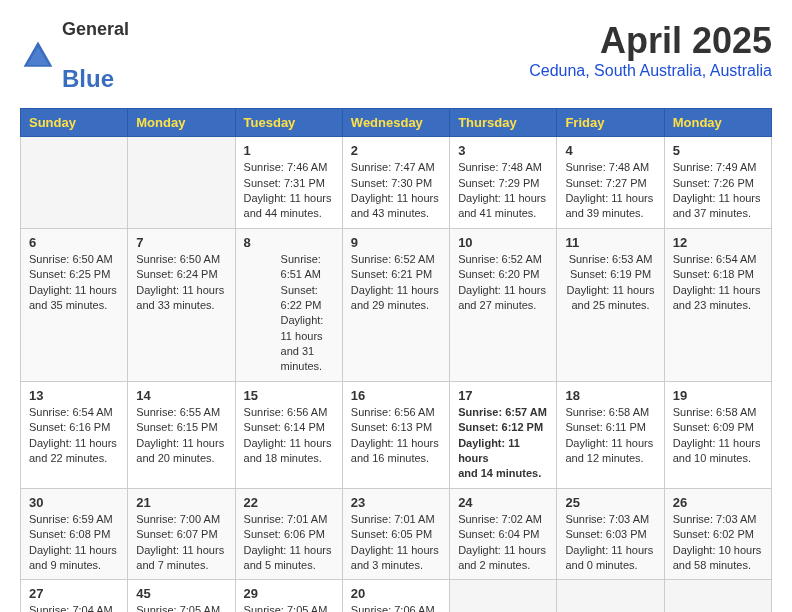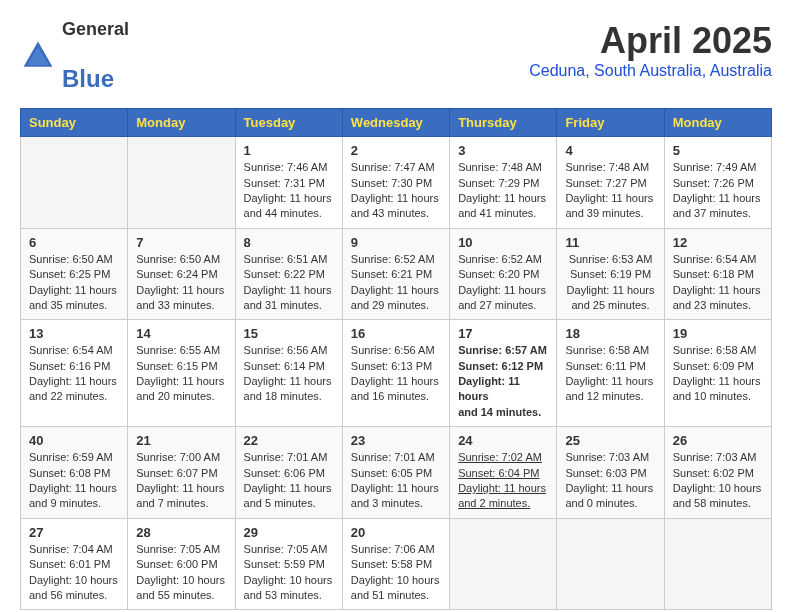--- a/index.html
+++ b/index.html
@@ -176,21 +176,21 @@
         </td>
         <td>
           <span class="day-number">7</span>
           <div class="day-detail" style="white-space: pre-line;">Sunrise: 6:50 AM
 Sunset: 6:24 PM
 Daylight: 11 hours
 and 33 minutes.</div>
         </td>
         <td>
           <span class="day-number">8</span>
-          <div class="day-detail" style="white-space: pre-line;">Sunrise: 6:51 AM
+          <div class="day-detail" style="white-space: pre-line; margin-left: 37px;">Sunrise: 6:51 AM
 Sunset: 6:22 PM
 Daylight: 11 hours
 and 31 minutes.</div>
         </td>
         <td>
           <span class="day-number">9</span>
           <div class="day-detail" style="white-space: pre-line;">Sunrise: 6:52 AM
 Sunset: 6:21 PM
 Daylight: 11 hours
 and 29 minutes.</div>
@@ -263,21 +263,21 @@
         <td>
           <span class="day-number">19</span>
           <div class="day-detail" style="white-space: pre-line;">Sunrise: 6:58 AM
 Sunset: 6:09 PM
 Daylight: 11 hours
 and 10 minutes.</div>
         </td>
       </tr>
       <tr>
         <td>
-          <span class="day-number">40</span>
+          <span class="day-number">30</span>
           <div class="day-detail" style="white-space: pre-line;">Sunrise: 6:59 AM
 Sunset: 6:08 PM
 Daylight: 11 hours
 and 9 minutes.</div>
         </td>
         <td>
           <span class="day-number">21</span>
           <div class="day-detail" style="white-space: pre-line;">Sunrise: 7:00 AM
 Sunset: 6:07 PM
 Daylight: 11 hours
@@ -292,21 +292,21 @@
         </td>
         <td>
           <span class="day-number">23</span>
           <div class="day-detail" style="white-space: pre-line;">Sunrise: 7:01 AM
 Sunset: 6:05 PM
 Daylight: 11 hours
 and 3 minutes.</div>
         </td>
         <td>
           <span class="day-number">24</span>
-          <div class="day-detail" style="white-space: pre-line; text-decoration: underline;">Sunrise: 7:02 AM
+          <div class="day-detail" style="white-space: pre-line;">Sunrise: 7:02 AM
 Sunset: 6:04 PM
 Daylight: 11 hours
 and 2 minutes.</div>
         </td>
         <td>
           <span class="day-number">25</span>
           <div class="day-detail" style="white-space: pre-line;">Sunrise: 7:03 AM
 Sunset: 6:03 PM
 Daylight: 11 hours
 and 0 minutes.</div>
@@ -321,21 +321,21 @@
       </tr>
       <tr>
         <td>
           <span class="day-number">27</span>
           <div class="day-detail" style="white-space: pre-line;">Sunrise: 7:04 AM
 Sunset: 6:01 PM
 Daylight: 10 hours
 and 56 minutes.</div>
         </td>
         <td>
-          <span class="day-number">28</span>
+          <span class="day-number">45</span>
           <div class="day-detail" style="white-space: pre-line;">Sunrise: 7:05 AM
 Sunset: 6:00 PM
 Daylight: 10 hours
 and 55 minutes.</div>
         </td>
         <td>
           <span class="day-number">29</span>
           <div class="day-detail" style="white-space: pre-line;">Sunrise: 7:05 AM
 Sunset: 5:59 PM
 Daylight: 10 hours

